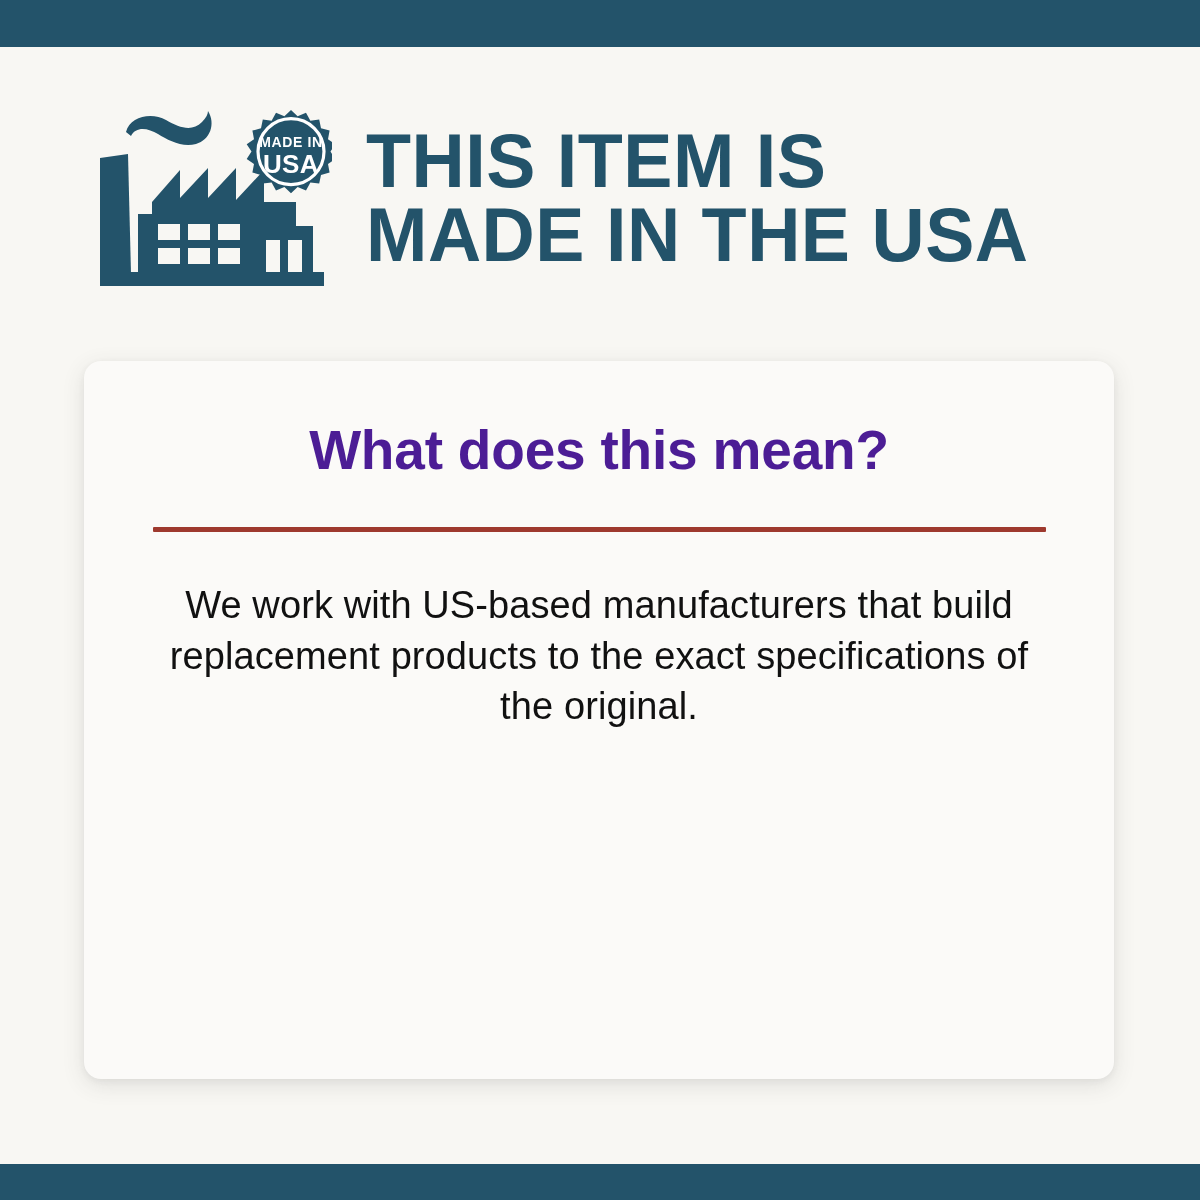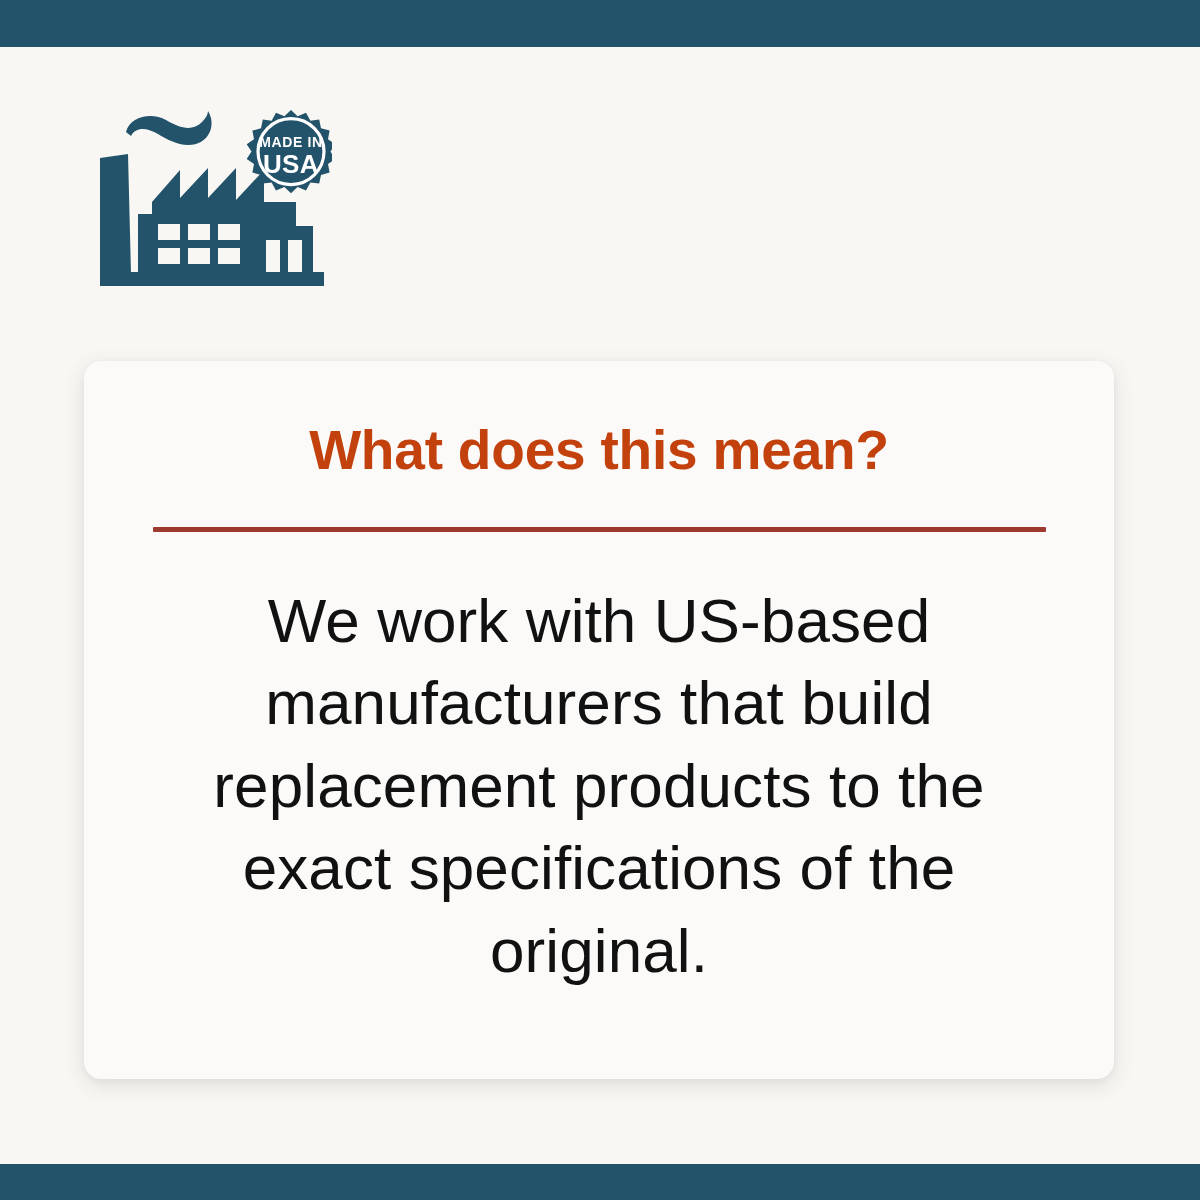--- a/index.html
+++ b/index.html
@@ -87,21 +87,21 @@
   }
 
   .card-heading {
     margin: 0;
     padding-top: 62px;
     text-align: center;
     font-family: "Liberation Sans Narrow", "Liberation Sans", sans-serif;
     font-weight: bold;
     font-size: 55px;
     line-height: 1;
-    color: #c2410c;
+    color: #4c1d95;
     letter-spacing: -0.2px;
   }
 
   .divider {
     width: 893px;
     height: 5px;
     margin: 49px auto 0 auto;
     background: #9e392e;
     border-radius: 1px;
   }
@@ -109,21 +109,21 @@
   .card-body {
     margin-top: 48px;
     padding: 0 60px;
   }
 
   .para {
     margin: 0;
     text-align: center;
     font-family: "Liberation Sans Narrow", "Liberation Sans", sans-serif;
     font-weight: normal;
-    font-size: 62px;
+    font-size: 38px;
     line-height: 1.33;
     color: #111111;
     letter-spacing: 0.1px;
   }
 
   .para + .para {
     margin-top: 106px;
   }
 </style>
 </head>
@@ -171,20 +171,24 @@
             L4 29.3 L2.4 20.6 L11 18.3 L12.8 9.6 L21.6 10.7 L26 2.8 L34.4 6.2 Z"></path>
 
           <circle cx="41" cy="41.6" r="33" fill="none" stroke="#ffffff" stroke-width="3.2"></circle>
 
           <text x="41" y="37" text-anchor="middle" font-family="'Liberation Sans Narrow','Liberation Sans',sans-serif" font-weight="bold" font-size="14" letter-spacing="0.6" fill="#ffffff">MADE IN</text>
           <text x="41" y="63" text-anchor="middle" font-family="'Liberation Sans Narrow','Liberation Sans',sans-serif" font-weight="bold" font-size="26" letter-spacing="0.4" fill="#ffffff">USA</text>
         </g>
       </svg>
     </div>
 
+    <div class="title-block">
+      <div class="title-line">THIS ITEM IS</div>
+      <div class="title-line">MADE IN THE USA</div>
+    </div>
 
   </div>
 
   <div class="card">
     <h2 class="card-heading">What does this mean?</h2>
 
     <div class="divider"></div>
 
     <div class="card-body">
       <p class="para">We work with US-based manufacturers that build replacement products to the exact specifications of the original.</p>

